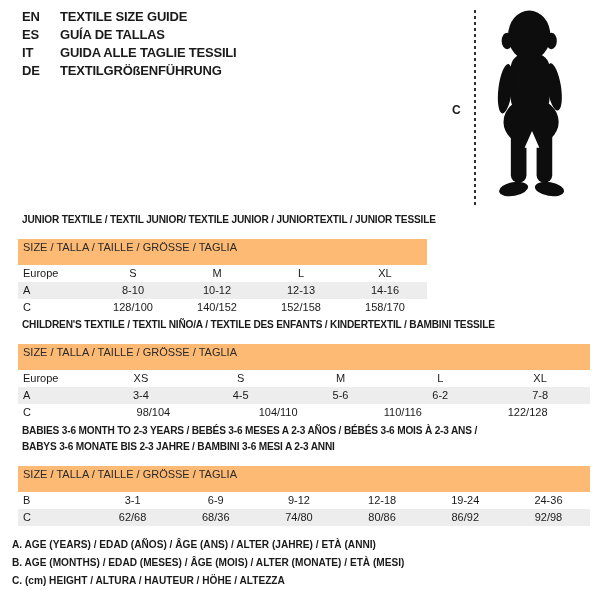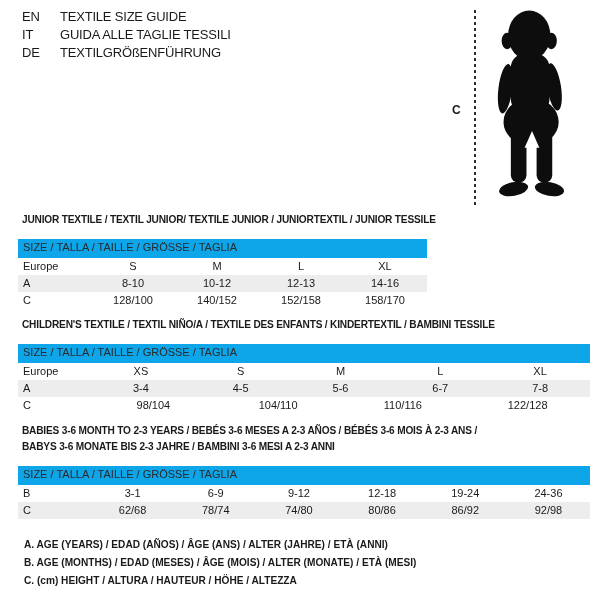--- a/index.html
+++ b/index.html
@@ -3,61 +3,65 @@
 <meta charset="utf-8">
 <style>
   html,body{margin:0;padding:0;}
   body{
     width:600px;height:600px;background:#ffffff;position:relative;overflow:hidden;
     font-family:"Liberation Sans","DejaVu Sans",sans-serif;color:#1a1a1a;
   }
   .abs{position:absolute;}
   
   .lang-list{left:22px;top:8px;}
-  .lang-row{display:flex;font-weight:normal;font-size:13px;line-height:18px;letter-spacing:-0.2px;}
+  .lang-row{display:flex;font-weight:bold;font-size:13px;line-height:18px;letter-spacing:-0.2px;}
   .lang-code{width:38px;flex:0 0 38px;}
   .lang-text{white-space:nowrap;}
   
   .measure-line{
     left:474px;top:10px;width:2px;height:196px;
     background:repeating-linear-gradient(to bottom,#2e2e2e 0 3px,transparent 3px 6px);
   }
   .measure-label{left:452px;top:103px;font-weight:bold;font-size:12px;}
   .baby-svg{left:486px;top:6px;}
   
   .section-title{
     left:22px;font-weight:bold;font-size:11px;line-height:15px;letter-spacing:-0.2px;
     white-space:nowrap;transform:scaleX(0.92);transform-origin:0 0;
   }
   
   .size-table{left:18px;}
   .size-table .bar{
-    height:19px;line-height:17px;background:#0ea5e9;color:#2a2a2a;
+    height:26px;line-height:17px;background:#fdba74;color:#2a2a2a;
     font-size:11px;padding-left:5px;white-space:nowrap;overflow:hidden;
   }
   .size-table .trow{display:flex;height:17px;line-height:17px;font-size:11px;align-items:flex-end;}
   .size-table .trow.alt{background:#ededed;}
   .size-table .lbl{flex:0 0 68px;padding-left:5px;text-align:left;}
   .size-table .val{flex:1 1 0;text-align:center;}
   .w-junior{width:409px;}
   .w-full{width:572px;}
   
-  .legend{left:24px;top:535px;}
+  .legend{left:12px;top:535px;}
   .legend-line{
     font-weight:bold;font-size:11px;line-height:18px;white-space:nowrap;
     transform:scaleX(0.92);transform-origin:0 0;
   }
 </style>
 </head>
 <body>
 
 <div class="abs lang-list">
   <div class="lang-row">
     <span class="lang-code">EN</span>
     <span class="lang-text">TEXTILE SIZE GUIDE</span>
+  </div>
+  <div class="lang-row">
+    <span class="lang-code">ES</span>
+    <span class="lang-text">GUÍA DE TALLAS</span>
   </div>
   <div class="lang-row">
     <span class="lang-code">IT</span>
     <span class="lang-text">GUIDA ALLE TAGLIE TESSILI</span>
   </div>
   <div class="lang-row">
     <span class="lang-code">DE</span>
     <span class="lang-text">TEXTILGRÖßENFÜHRUNG</span>
   </div>
 </div>
@@ -126,21 +130,21 @@
     <span class="val">S</span>
     <span class="val">M</span>
     <span class="val">L</span>
     <span class="val">XL</span>
   </div>
   <div class="trow alt">
     <span class="lbl">A</span>
     <span class="val">3-4</span>
     <span class="val">4-5</span>
     <span class="val">5-6</span>
-    <span class="val">6-7</span>
+    <span class="val">6-2</span>
     <span class="val">7-8</span>
   </div>
   <div class="trow">
     <span class="lbl">C</span>
     <span class="val">98/104</span>
     <span class="val">104/110</span>
     <span class="val">110/116</span>
     <span class="val">122/128</span>
   </div>
 </div>
@@ -154,21 +158,21 @@
     <span class="val">3-1</span>
     <span class="val">6-9</span>
     <span class="val">9-12</span>
     <span class="val">12-18</span>
     <span class="val">19-24</span>
     <span class="val">24-36</span>
   </div>
   <div class="trow alt">
     <span class="lbl">C</span>
     <span class="val">62/68</span>
-    <span class="val">78/74</span>
+    <span class="val">68/36</span>
     <span class="val">74/80</span>
     <span class="val">80/86</span>
     <span class="val">86/92</span>
     <span class="val">92/98</span>
   </div>
 </div>
 
 <div class="abs legend">
   <div class="legend-line">A. AGE (YEARS) / EDAD (AÑOS) / ÂGE (ANS) / ALTER (JAHRE) / ETÀ (ANNI)</div>
   <div class="legend-line">B. AGE (MONTHS) / EDAD (MESES) / ÂGE (MOIS) / ALTER (MONATE) / ETÀ (MESI)</div>

